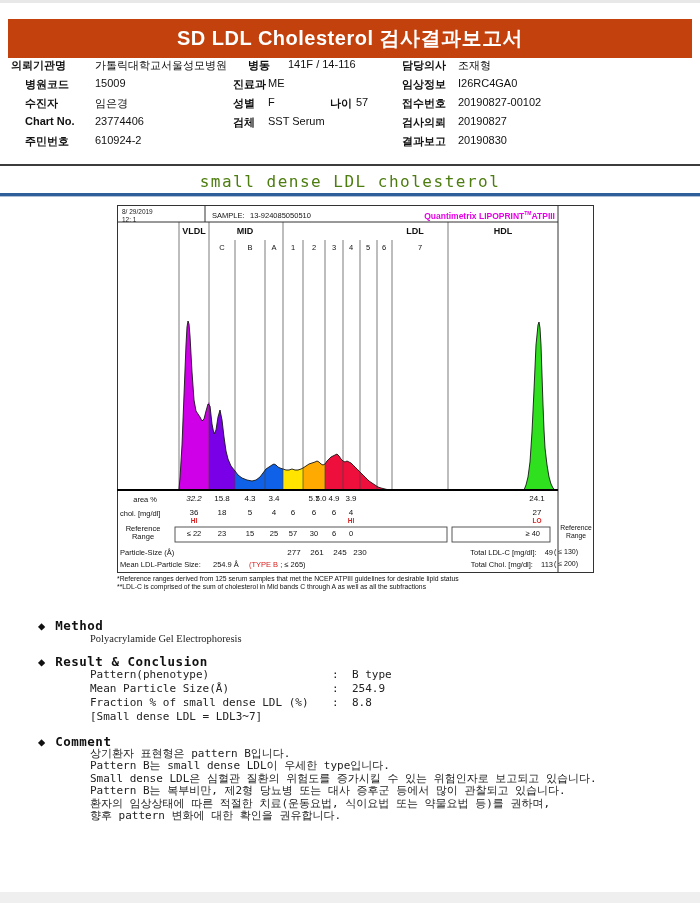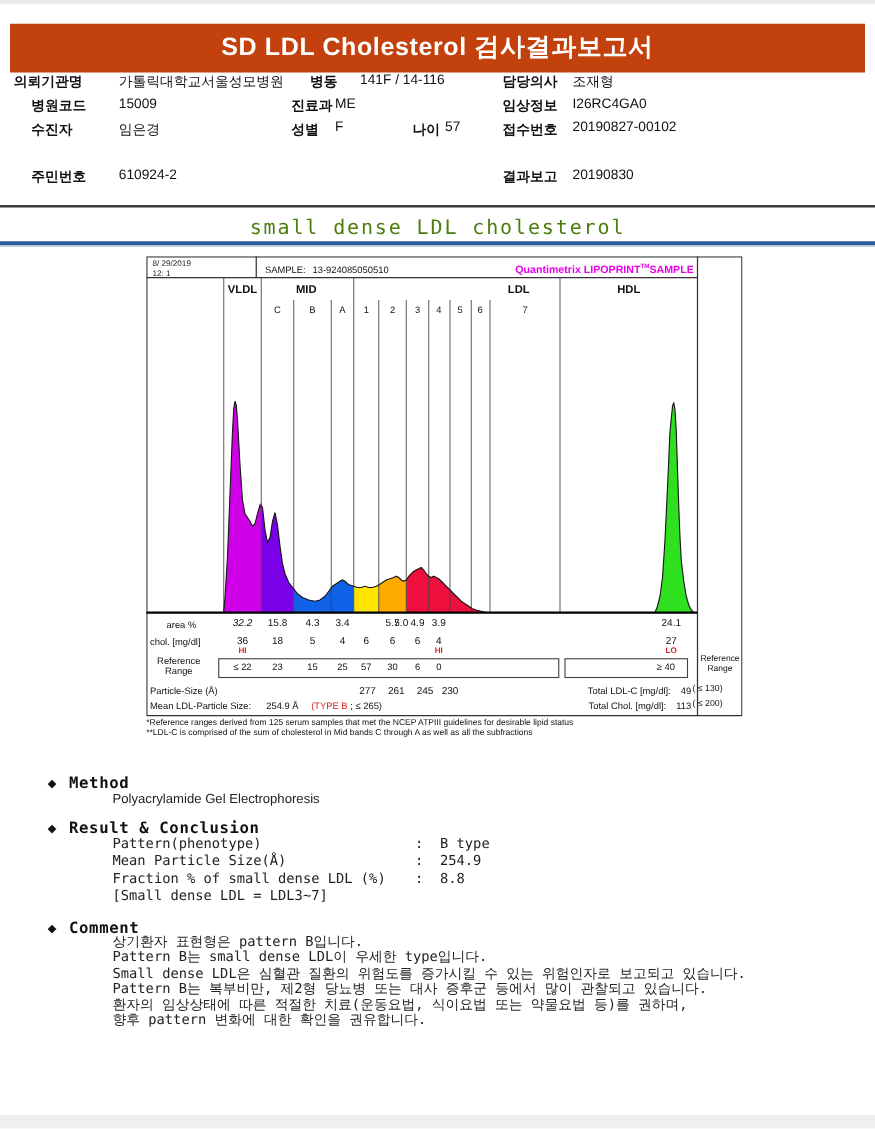--- a/index.html
+++ b/index.html
@@ -32,21 +32,21 @@
   .row-label{font-size:7.5px;color:#111;}
   .num{font-size:8px;}
   .flag{font-size:6.5px;font-weight:bold;color:#d82020;}
   .refv{font-size:7.5px;}
   .fnote{left:0;font-size:6.8px;color:#111;}
   .red{color:#d82020;}
   
   .bullet-line{left:38px;font-family:"DejaVu Sans Mono",monospace;}
   .bullet-line .dia{font-size:12px;}
   .bullet-line .btitle{font-size:12.5px;font-weight:bold;margin-left:10px;letter-spacing:0.5px;}
-  .mono-body{font-family:Liberation Sans, sans-serif;font-size:10.5px;color:#222;}
+  .mono-body{font-family:Liberation Serif, serif;font-size:10.5px;color:#222;}
   .r-row{left:0;width:700px;height:14px;font-family:"DejaVu Sans Mono",monospace;font-size:11px;color:#222;}
   .r-row span{position:absolute;white-space:nowrap;}
   .c-line{left:90px;font-family:"DejaVu Sans Mono",monospace;font-size:11px;color:#222;white-space:nowrap;}
 </style>
 </head>
 <body>
 
 <div class="page">
   <div class="abs top-strip"></div>
 
@@ -72,20 +72,28 @@
   </div>
   <div class="abs p-row" style="top:96px;">
     <span class="plabel" style="left:25px;">수진자</span>
     <span style="left:95px;">임은경</span>
     <span class="plabel" style="left:233px;">성별</span>
     <span style="left:268px;">F</span>
     <span class="plabel" style="left:330px;">나이</span>
     <span style="left:356px;">57</span>
     <span class="plabel" style="left:402px;">접수번호</span>
     <span style="left:458px;">20190827-00102</span>
+  </div>
+  <div class="abs p-row" style="top:115px;">
+    <span class="plabel" style="left:25px;">Chart No.</span>
+    <span style="left:95px;">23774406</span>
+    <span class="plabel" style="left:233px;">검체</span>
+    <span style="left:268px;">SST Serum</span>
+    <span class="plabel" style="left:402px;">검사의뢰</span>
+    <span style="left:458px;">20190827</span>
   </div>
   <div class="abs p-row" style="top:134px;">
     <span class="plabel" style="left:25px;">주민번호</span>
     <span style="left:95px;">610924-2</span>
     <span class="plabel" style="left:402px;">결과보고</span>
     <span style="left:458px;">20190830</span>
   </div>
 
   <div class="abs divider-dark"></div>
   <div class="abs sec-title">small dense LDL cholesterol</div>
@@ -130,21 +138,21 @@
       <g stroke="#444" stroke-width="0.9" fill="none">
         <rect x="58" y="322" width="272" height="15"></rect>
         <rect x="335" y="322" width="98" height="15"></rect>
       </g>
     </svg>
 
     <span class="c-date" style="top:3px;">8/ 29/2019</span>
     <span class="c-date" style="top:11px;">12: 1</span>
     <span class="c-sample" style="left:95px;top:6px;">SAMPLE:</span>
     <span class="c-sample" style="left:133px;top:6px;">13-924085050510</span>
-    <span class="c-brand"><span style="position:static">Quantimetrix LIPOPRINT</span><sup>TM</sup><span style="position:static">SAMPLE</span></span>
+    <span class="c-brand"><span style="position:static">Quantimetrix LIPOPRINT</span><sup>TM</sup><span style="position:static">ATPIII</span></span>
 
     <span class="g-label ctr" style="left:77px;">VLDL</span>
     <span class="g-label ctr" style="left:128px;">MID</span>
     <span class="g-label ctr" style="left:298px;">LDL</span>
     <span class="g-label ctr" style="left:386px;">HDL</span>
 
     <span class="s-label ctr" style="left:105px;">C</span>
     <span class="s-label ctr" style="left:133px;">B</span>
     <span class="s-label ctr" style="left:157px;">A</span>
     <span class="s-label ctr" style="left:176px;">1</span>

